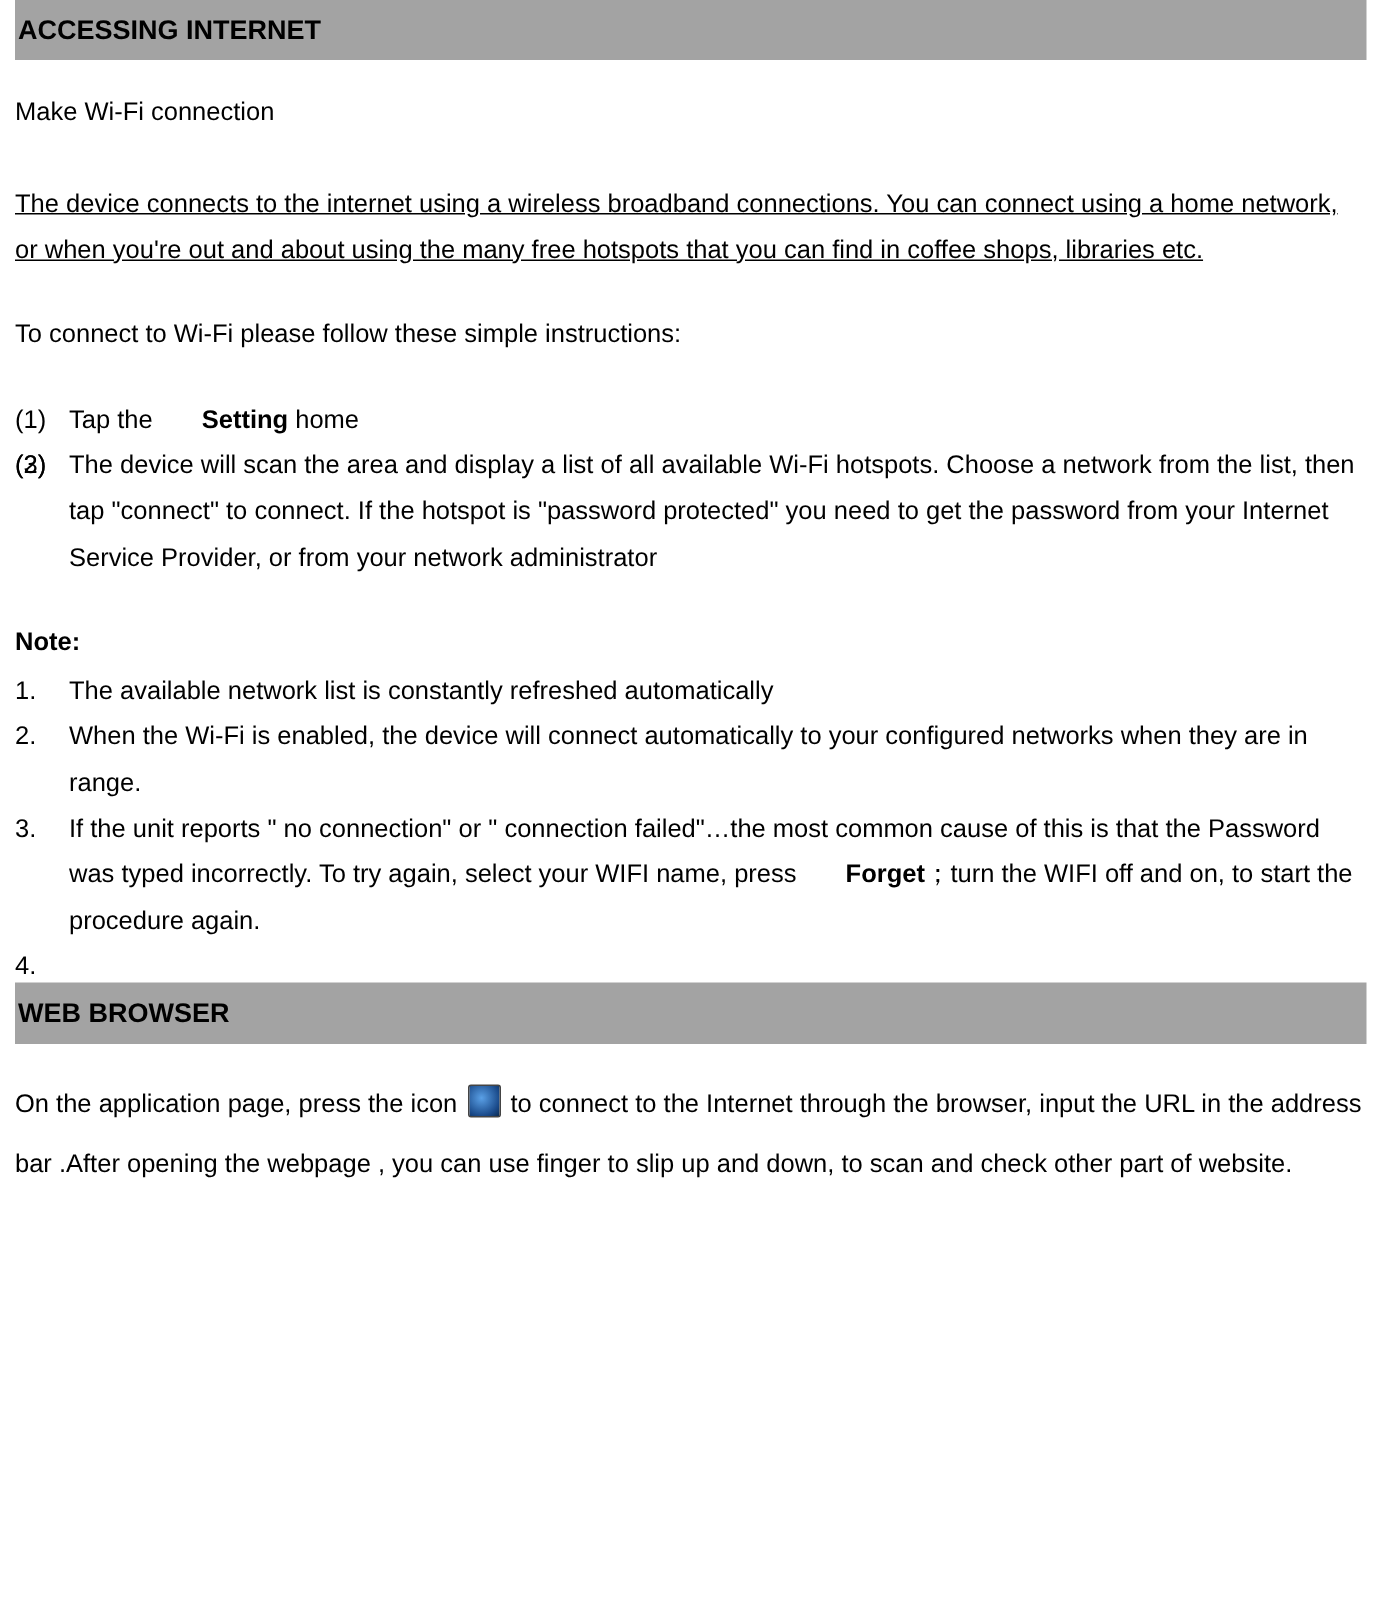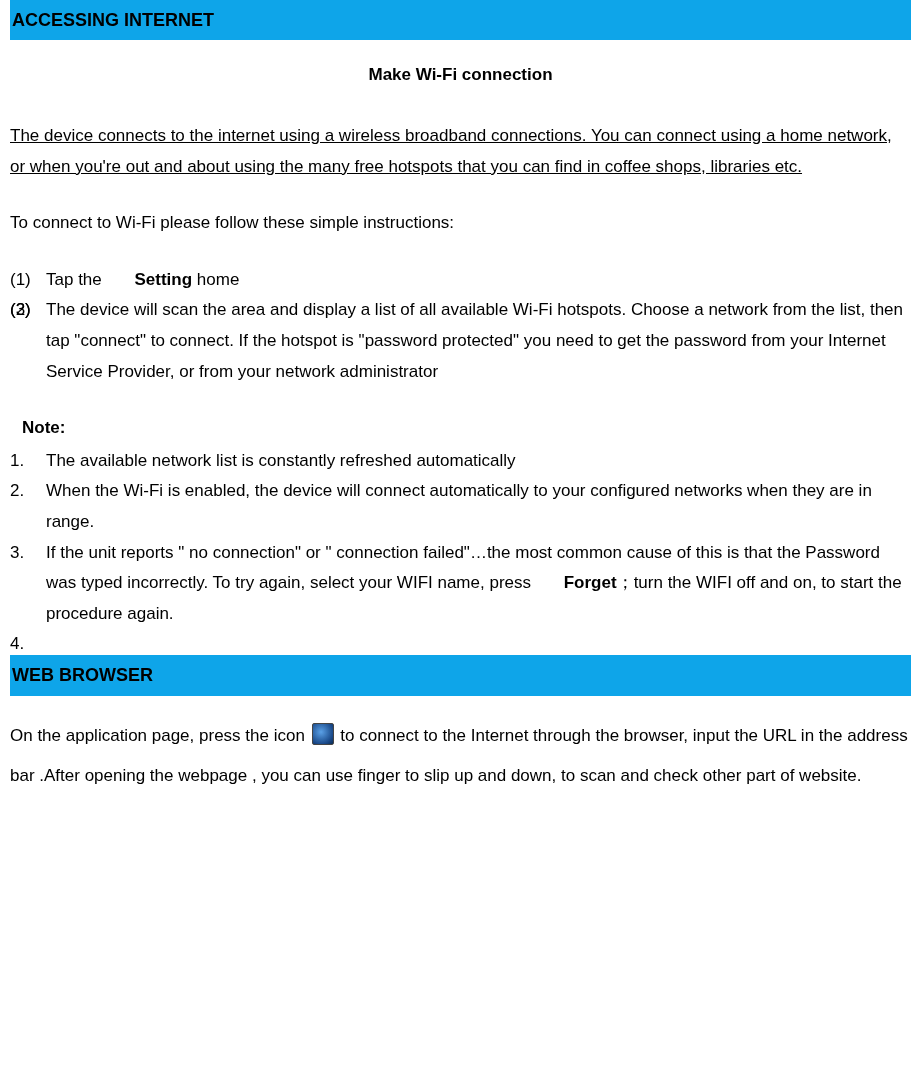--- a/index.html
+++ b/index.html
@@ -6,30 +6,29 @@
     font-family: Arial, Helvetica, sans-serif;
     font-size: 17px;
     line-height: 1.8;
     color: #000;
     margin: 0;
     padding: 0 10px 30px 10px;
     background: #fff;
     width: 901px;
   }
   .section-header {
-    background: #0ea5e9;
+    background: #a3a3a3;
     font-weight: bold;
     font-size: 18px;
     padding: 4px 2px;
     margin: 0 0 20px 0;
   }
   .subheading {
-    font-weight: bold;
+    font-weight: normal;
     margin: 0 0 30px 0;
-    text-align: center;
   }
   .para {
     margin: 0 0 26px 0;
     text-decoration: underline;
   }
   .instr-intro {
     margin: 0 0 26px 0;
   }
   ol.paren-list, ol.dot-list {
     list-style: none;
@@ -43,21 +42,21 @@
     line-height: 1.8;
   }
   ol.paren-list li .num, ol.dot-list li .num {
     position: absolute;
     left: 0;
     top: 0;
     width: 32px;
   }
   .note-label {
     font-weight: bold;
-    margin: 0 0 2px 12px;
+    margin: 0 0 2px 0;
   }
   .bold { font-weight: bold; margin-left: 28px; }
   .browser-icon {
     display: inline-block;
     width: 20px;
     height: 20px;
     vertical-align: -4px;
     background: radial-gradient(circle at 40% 40%, #5aa0e6 0%, #1a4a8a 70%, #0a2a50 100%);
     border: 1px solid #444;
     border-radius: 2px;

